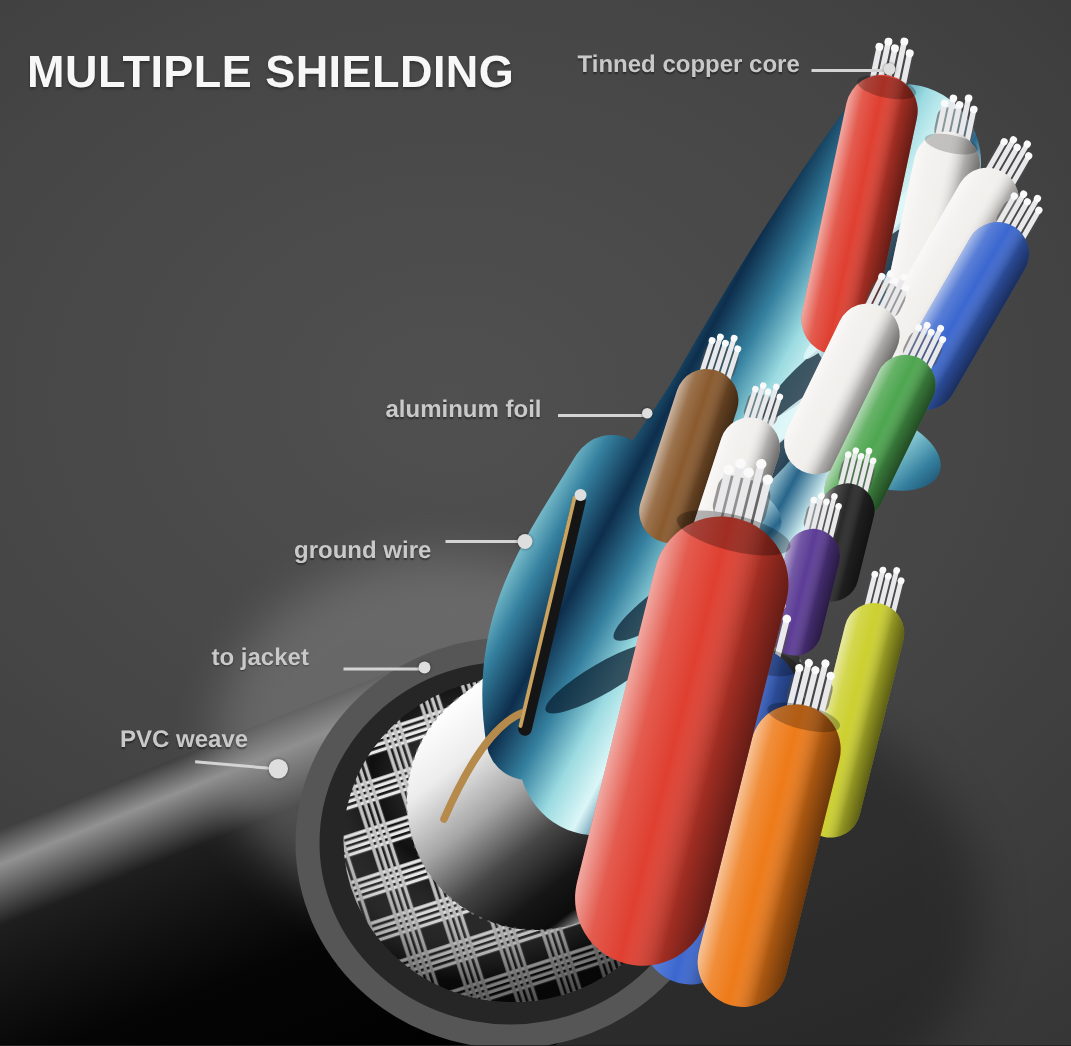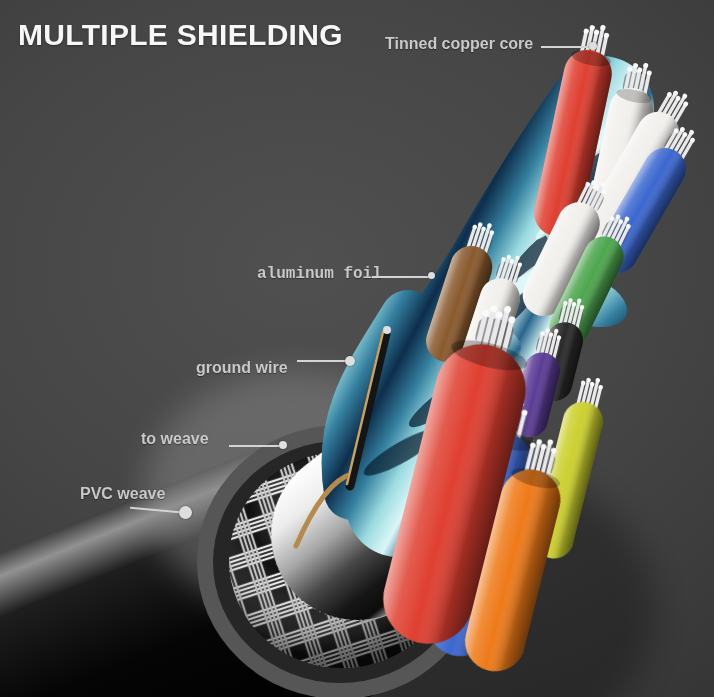--- a/index.html
+++ b/index.html
@@ -3,37 +3,37 @@
 <meta charset="utf-8">
 <style>
   html,body { margin:0; padding:0; background:#1e1e1e; }
   .stage {
     position:relative; width:714px; height:697px; overflow:hidden;
     background: radial-gradient(125% 100% at 42% 38%, #505050 0%, #464646 38%, #383838 72%, #2a2a2a 100%);
     font-family:"Liberation Sans", sans-serif;
   }
   .art { position:absolute; left:0; top:0; }
   .page-title {
-    position:absolute; left:18px; top:18px; color:#f7f7f7;
+    position:absolute; left:18px; top:32px; color:#f7f7f7;
     font-size:30px; font-weight:800; line-height:1.13; letter-spacing:0.3px;
     text-shadow:0 1px 2px rgba(0,0,0,.35);
   }
   .callout {
     position:absolute; color:#c9c9c9; font-size:16px; font-weight:700;
     white-space:nowrap; text-shadow:0 1px 1px rgba(0,0,0,.4);
   }
   .leader { position:absolute; height:2px; background:#d4d4d4; }
   .dot { position:absolute; background:#dedede; border-radius:50%; box-shadow:0 0 2px rgba(0,0,0,.5); }
 
   
   #co-tinned   { left:385px; top:35px; }
   #ln-tinned   { left:541px; top:46px; width:49px; }
   #dt-tinned   { left:589px; top:42px; width:8px; height:8px; }
 
-  #co-foil     { left:257px; top:265px;font-family:Liberation Mono, monospace; }
+  #co-foil     { left:257px; top:265px; }
   #ln-foil     { left:372px; top:276px; width:58px; }
   #dt-foil     { left:428px; top:272px; width:7px; height:7px; }
 
   #co-ground   { left:196px; top:347px;margin-top:12px; }
   #ln-ground   { left:297px; top:360px; width:50px; }
   #dt-ground   { left:345px; top:356px; width:10px; height:10px; }
 
   #co-weave    { left:141px; top:430px; }
   #ln-weave    { left:229px; top:445px; width:52px; }
   #dt-weave    { left:279px; top:441px; width:8px; height:8px; }
@@ -250,21 +250,21 @@
   <div id="dt-tinned" class="dot"></div>
 
   <div id="co-foil" class="callout">aluminum foil</div>
   <div id="ln-foil" class="leader"></div>
   <div id="dt-foil" class="dot"></div>
 
   <div id="co-ground" class="callout">ground wire</div>
   <div id="ln-ground" class="leader"></div>
   <div id="dt-ground" class="dot"></div>
 
-  <div id="co-weave" class="callout">to weave</div>
+  <div id="co-weave" class="callout">to jacket</div>
   <div id="ln-weave" class="leader"></div>
   <div id="dt-weave" class="dot"></div>
 
   <div id="co-pvc" class="callout">PVC weave</div>
   <div id="ln-pvc" class="leader"></div>
   <div id="dt-pvc" class="dot"></div>
 
 </div>
 
 </body></html>

